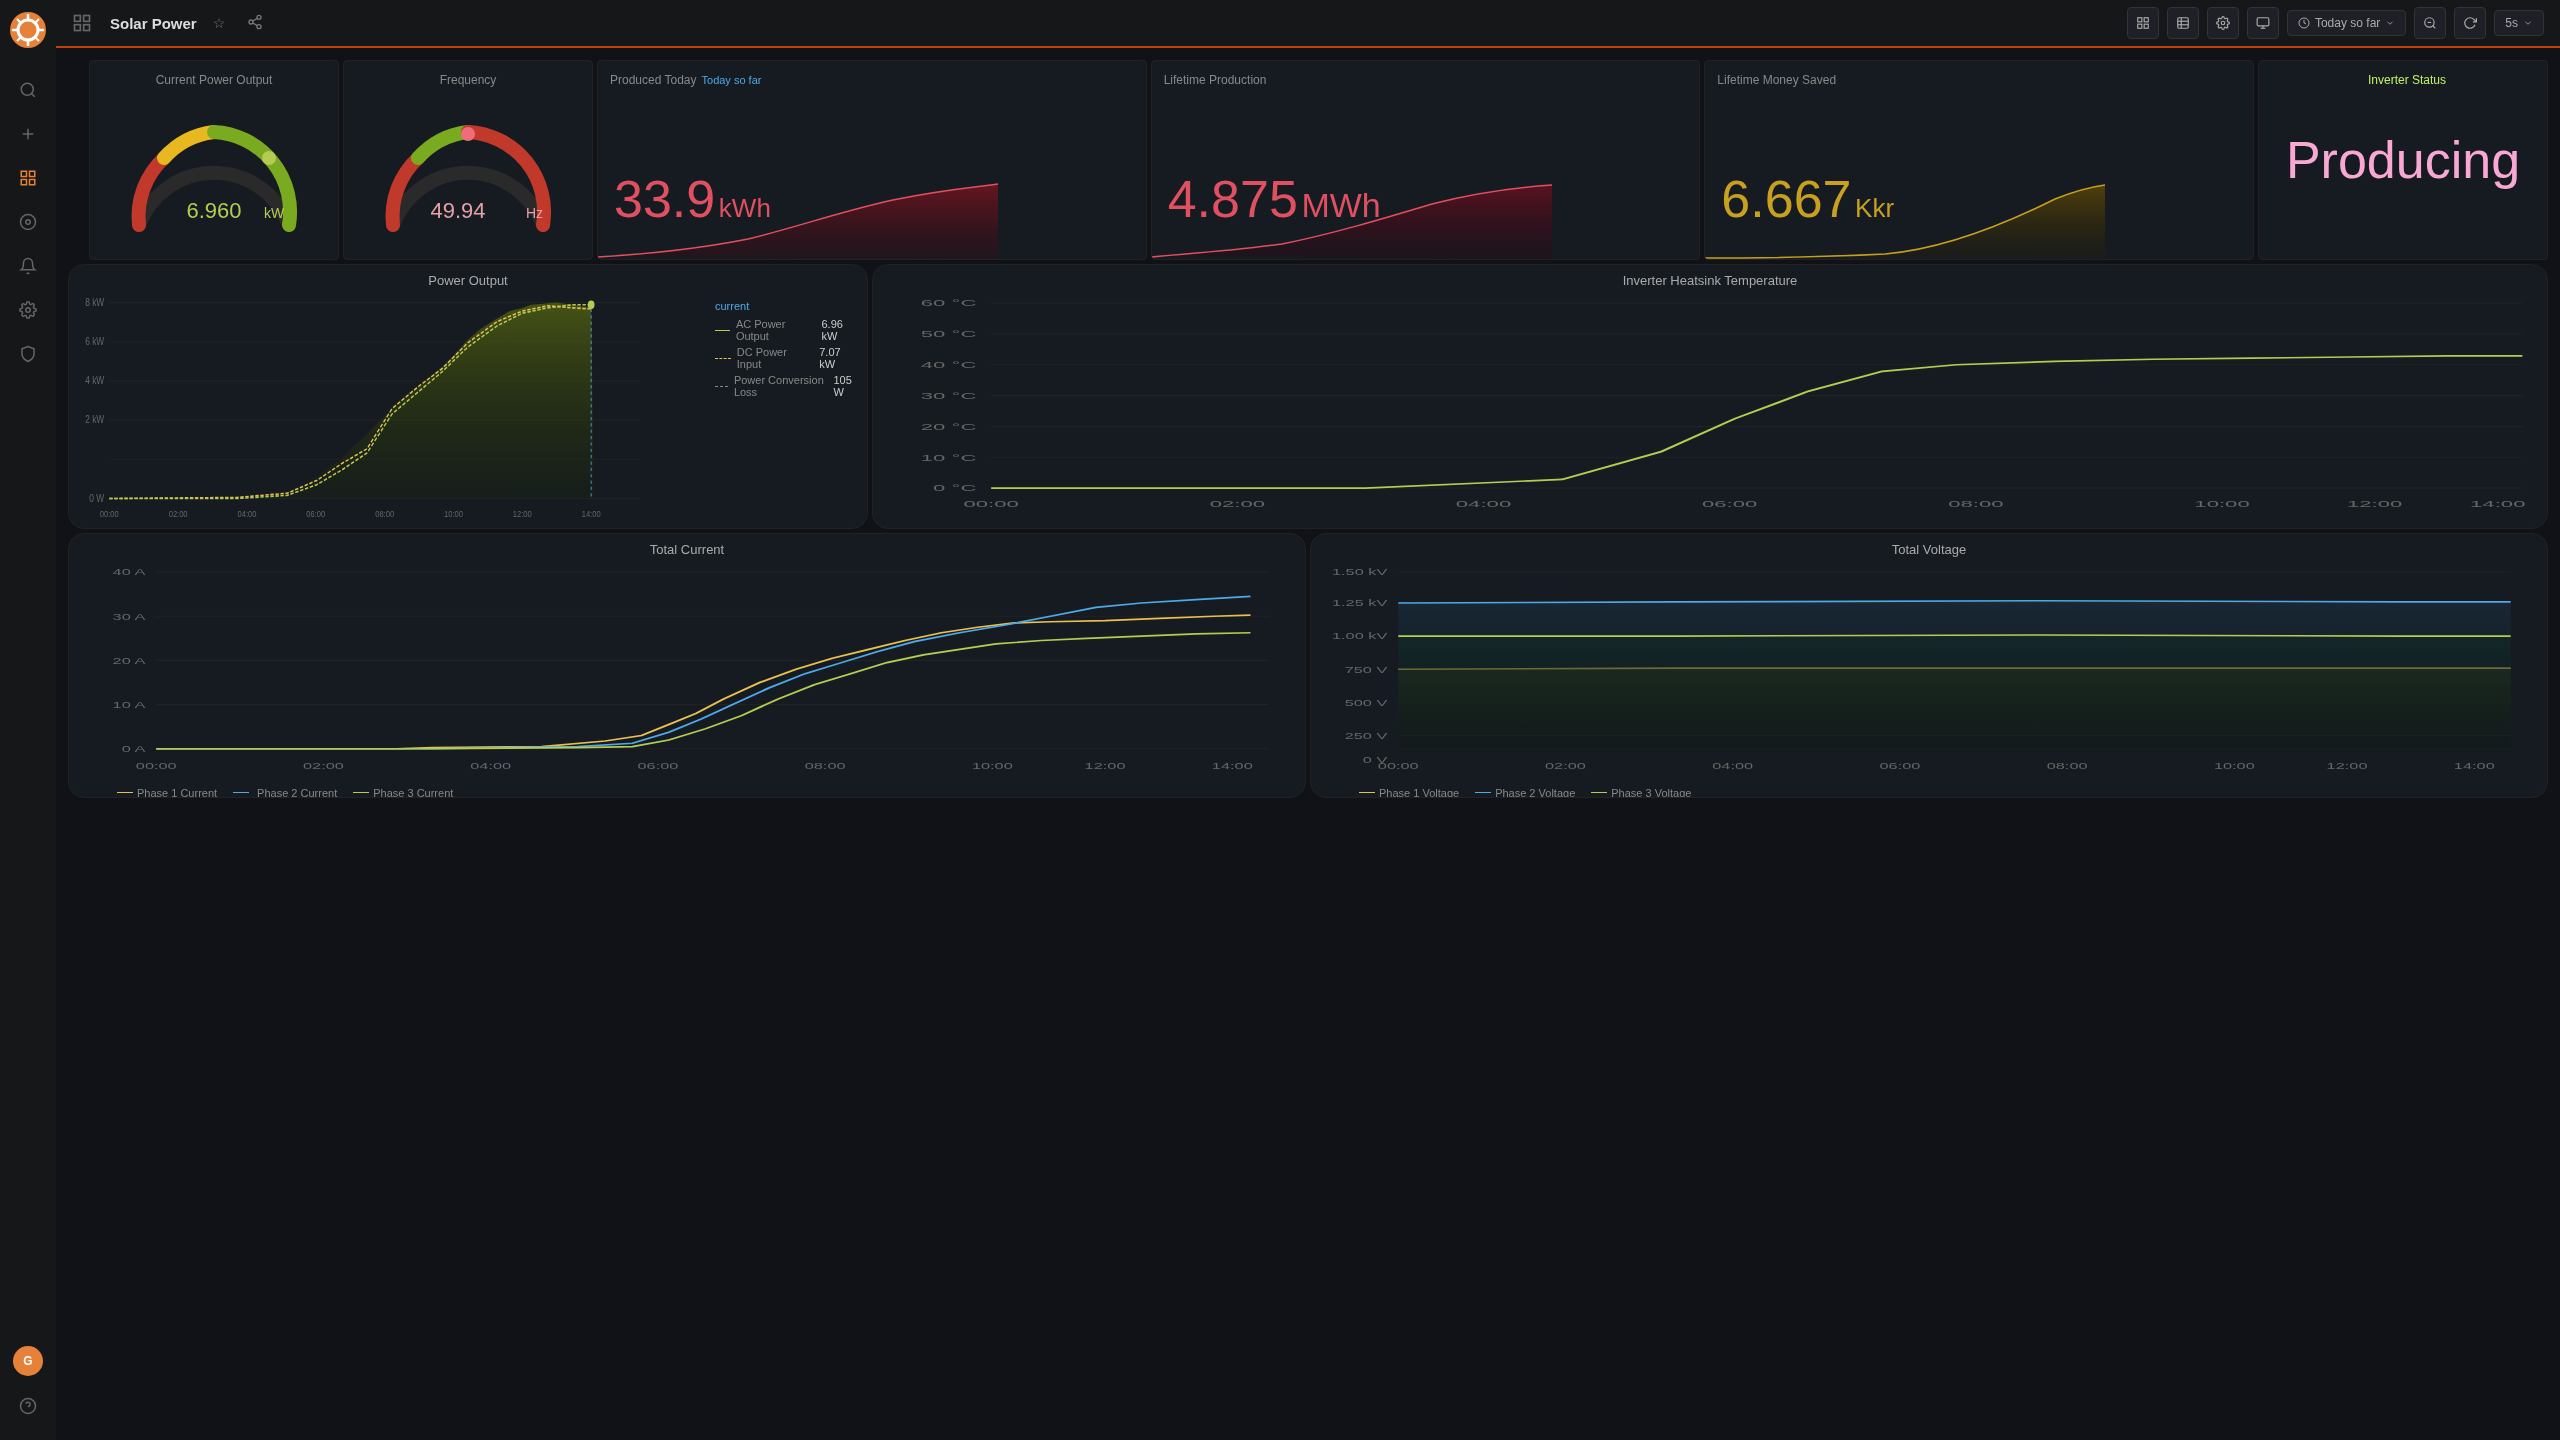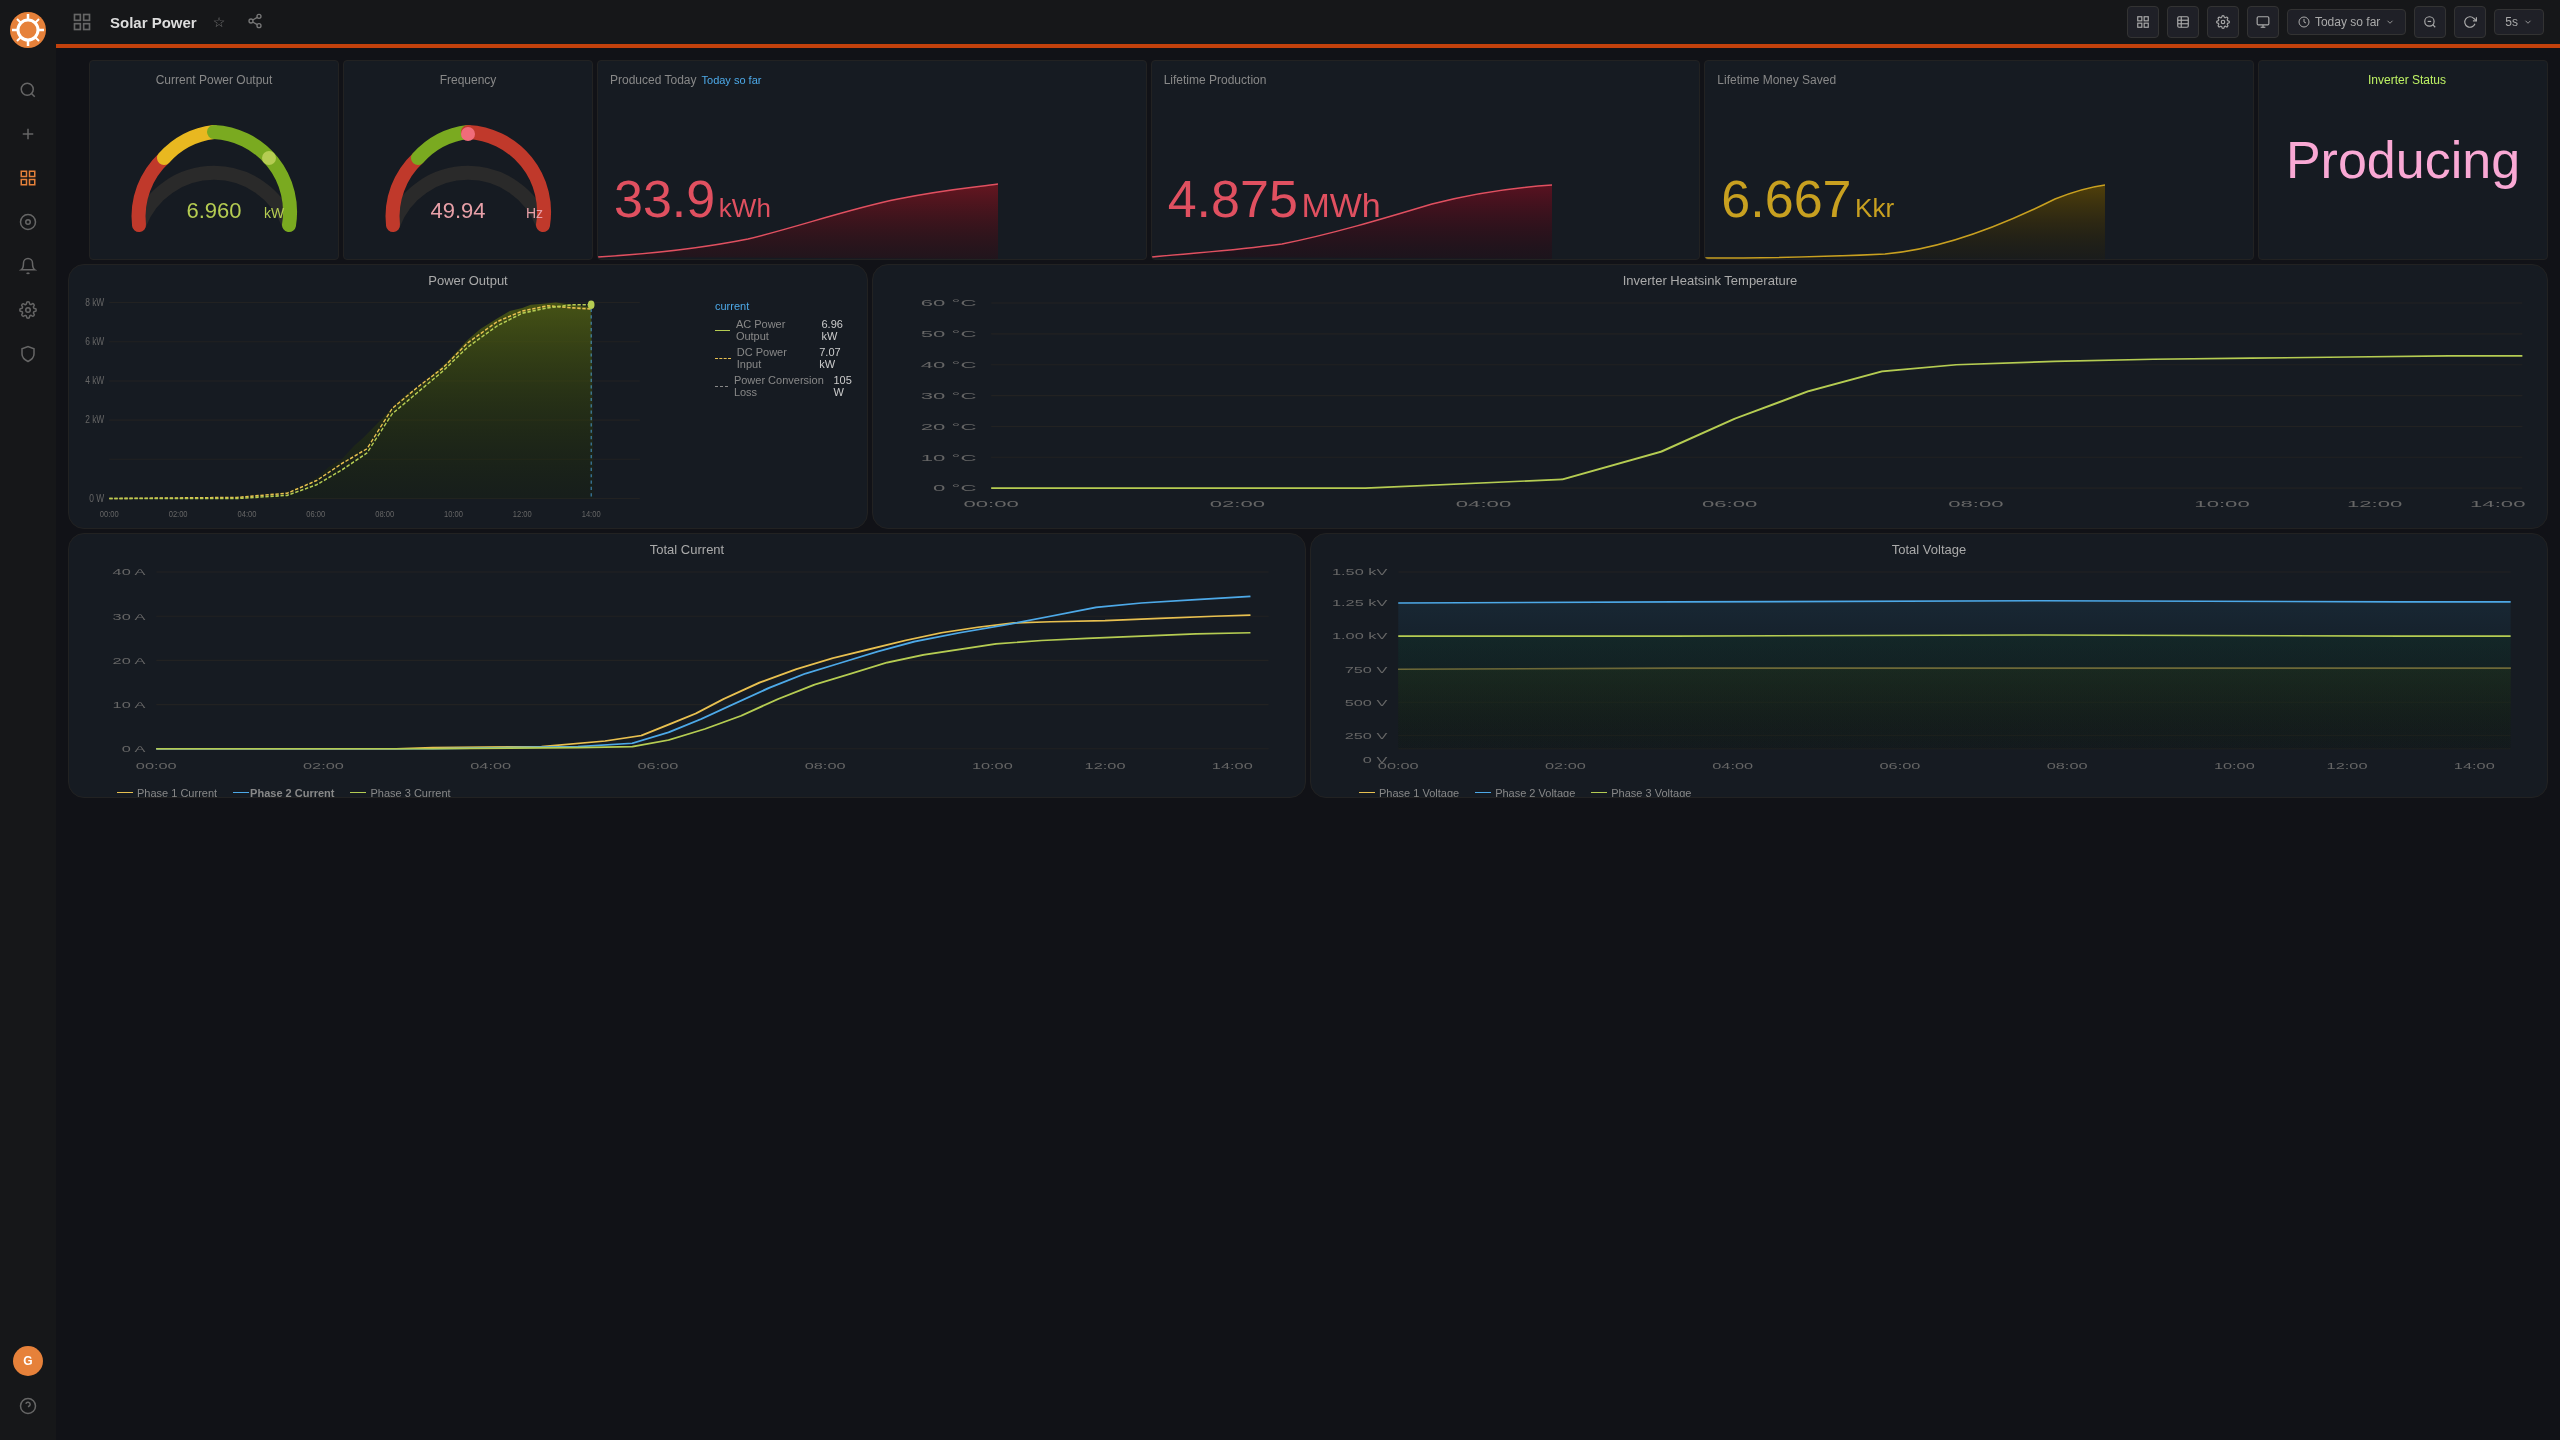--- a/index.html
+++ b/index.html
@@ -10,21 +10,21 @@
       position: fixed; left: 0; top: 0; width: 56px; height: 100%; background: #161719; display: flex; flex-direction: column; align-items: center; padding: 12px 0; z-index: 10;
     }
     .sidebar-logo { width: 36px; height: 36px; margin-bottom: 20px; }
     .sidebar-icon { width: 32px; height: 32px; display: flex; align-items: center; justify-content: center; color: #666; margin: 6px 0; cursor: pointer; border-radius: 4px; font-size: 16px; }
     .sidebar-icon.active { color: #e6813a; }
     .sidebar-bottom { margin-top: auto; display: flex; flex-direction: column; align-items: center; gap: 8px; }
     .sidebar-avatar { width: 30px; height: 30px; border-radius: 50%; background: #e6813a; display: flex; align-items: center; justify-content: center; color: #fff; font-size: 12px; font-weight: bold; }
 
     
     .topbar {
-      position: fixed; left: 56px; top: 0; right: 0; height: 48px; background: #161719; display: flex; align-items: center; padding: 0 16px; border-bottom: 4px solid #c2410c; z-index: 10; gap: 10px;
+      position: fixed; left: 56px; top: 0; right: 0; height: 48px; background: #161719; display: flex; align-items: center; padding: 0 16px; border-bottom: 2px solid #c2410c; z-index: 10; gap: 10px;
     }
     .topbar-title { font-size: 15px; font-weight: 600; color: #ddd; margin-left: 8px; }
     .topbar-icon { color: #777; font-size: 14px; cursor: pointer; padding: 4px 6px; border-radius: 3px; }
     .topbar-right { margin-left: auto; display: flex; align-items: center; gap: 8px; }
     .topbar-btn { background: #1f2027; border: 1px solid #333; color: #aaa; padding: 5px 10px; border-radius: 4px; cursor: pointer; font-size: 12px; display: flex; align-items: center; gap: 5px; }
     .topbar-grid-btn { background: #1f2027; border: 1px solid #333; color: #aaa; width: 32px; height: 32px; border-radius: 4px; cursor: pointer; display: flex; align-items: center; justify-content: center; font-size: 14px; }
 
     
     .main {
       position: absolute; left: 56px; top: 48px; right: 0; bottom: 0; padding: 12px; overflow: auto; background: #111217;
@@ -444,21 +444,21 @@
 
         <path d="M48 170 L140 170 L200 170 L280 168 L310 165 L330 155 L348 143 L365 130 L385 115 L405 102 L425 92 L445 82 L465 73 L490 65 L515 58 L540 50 L565 42 L590 38 L620 35 L650 32" fill="none" stroke="#4da9e8" stroke-width="1.5"></path>
 
         <path d="M48 170 L200 170 L280 169 L310 168 L330 162 L350 152 L370 140 L390 125 L410 112 L430 102 L450 92 L470 85 L490 80 L510 75 L535 72 L560 70 L590 68 L620 66 L650 65" fill="none" stroke="#b5cc52" stroke-width="1.5"></path>
       </svg>
       <div style="display:flex; align-items:center; gap:16px; padding:2px 48px; font-size:11px; color:#888;">
         <div style="display:flex; align-items:center; gap:4px;">
             <div style="width:16px; border-top:1px solid #e8c050;"></div>
             <span>Phase 1 Current</span>
           </div>
-        <div style="display:flex; align-items:center; gap:1px;font-weight:bold;">
+        <div style="display:flex; align-items:center; gap:8px;">
             <div style="width:16px; border-top:1px solid #4da9e8;"></div>
             <span>Phase 2 Current</span>
           </div>
         <div style="display:flex; align-items:center; gap:4px;">
             <div style="width:16px; border-top:1px solid #b5cc52;"></div>
             <span>Phase 3 Current</span>
           </div>
       </div>
     </div>
 

